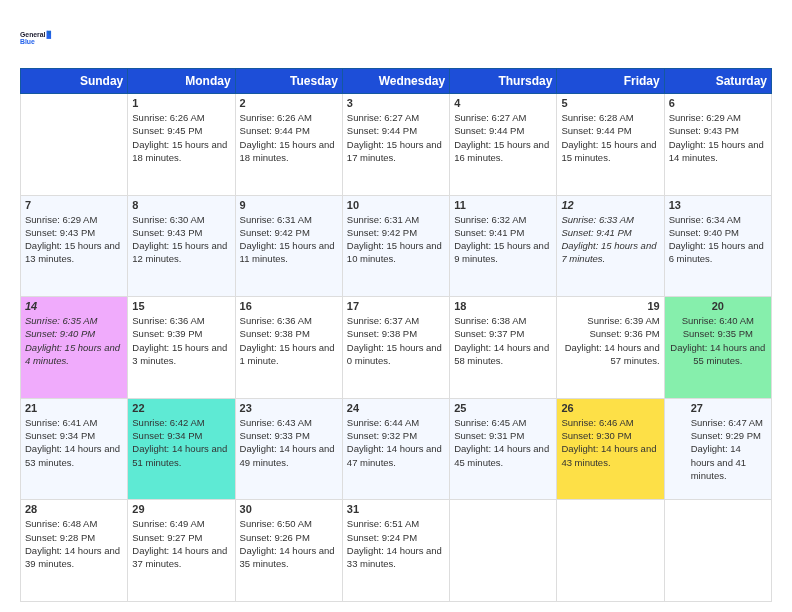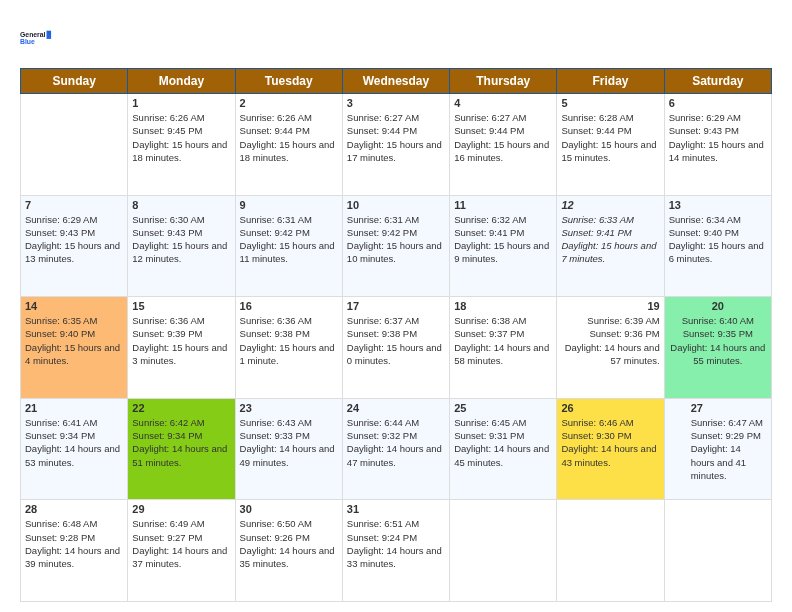--- a/index.html
+++ b/index.html
@@ -42,26 +42,26 @@
       color: #555;
     }
     .calendar {
       flex: 1;
       border: 1px solid #ccc;
       border-collapse: collapse;
       width: 100%;
       table-layout: fixed;
     }
     .calendar th {
-      background: #a16207;
+      background: #1d4ed8;
       color: #fff;
       font-size: 12px;
       font-weight: bold;
       padding: 5px 4px;
-      text-align: center;
+      text-align: right;
       border: 1px solid #1558a0;
     }
     .calendar td {
       border: 1px solid #ddd;
       vertical-align: top;
       padding: 3px 4px;
       font-size: 10px;
       color: #333;
       height: 88px;
     }
@@ -221,21 +221,21 @@
           <td style="background: rgb(244, 248, 255);">
           <span class="day-num">13</span>
           <div class="day-info">
             <div>Sunrise: 6:34 AM</div>
             <div>Sunset: 9:40 PM</div>
             <div>Daylight: 15 hours and 6 minutes.</div>
           </div>
         </td>
         </tr>
         <tr>
-          <td style="background: #fdba74;">
+          <td style="background: #f0abfc; font-style: italic;">
           <span class="day-num">14</span>
           <div class="day-info">
             <div>Sunrise: 6:35 AM</div>
             <div>Sunset: 9:40 PM</div>
             <div>Daylight: 15 hours and 4 minutes.</div>
           </div>
         </td>
           <td style="background: rgb(255, 255, 255);">
           <span class="day-num">15</span>
           <div class="day-info">
@@ -287,21 +287,21 @@
         </tr>
         <tr>
           <td style="background: rgb(244, 248, 255); margin-top: 41px;">
           <span class="day-num">21</span>
           <div class="day-info">
             <div>Sunrise: 6:41 AM</div>
             <div>Sunset: 9:34 PM</div>
             <div>Daylight: 14 hours and 53 minutes.</div>
           </div>
         </td>
-          <td style="background: #84cc16;">
+          <td style="background: #5eead4;">
           <span class="day-num">22</span>
           <div class="day-info">
             <div>Sunrise: 6:42 AM</div>
             <div>Sunset: 9:34 PM</div>
             <div>Daylight: 14 hours and 51 minutes.</div>
           </div>
         </td>
           <td style="background: rgb(244, 248, 255);">
           <span class="day-num">23</span>
           <div class="day-info">

